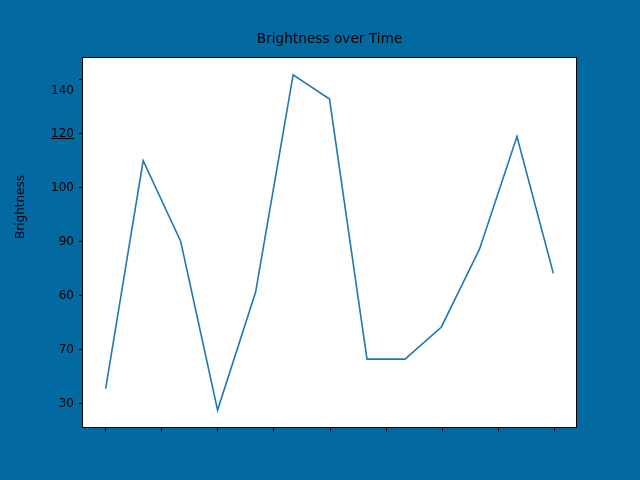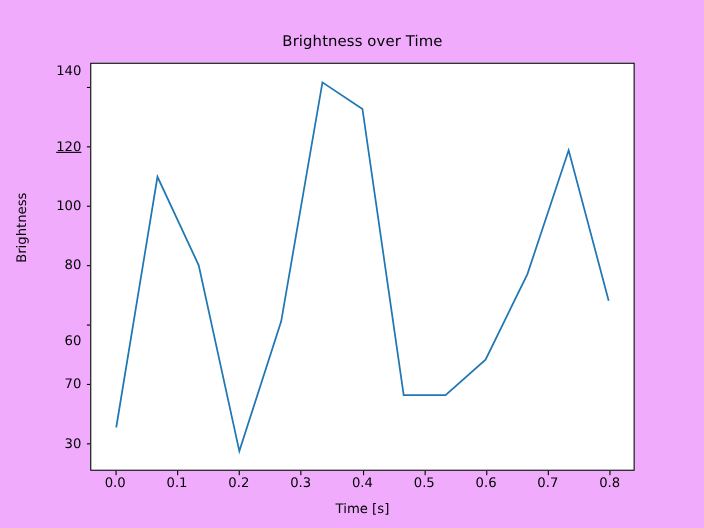--- a/index.html
+++ b/index.html
@@ -4,21 +4,21 @@
 <style>
   html, body {
     margin: 0;
     padding: 0;
     background: #ffffff;
   }
   #figure {
     position: relative;
     width: 640px;
     height: 480px;
-    background: #f0abfc;
+    background: #0369a1;
     font-family: "DejaVu Sans", sans-serif;
     overflow: hidden;
   }
   #chart-title {
     position: absolute;
     left: 82px;
     top: 30px;
     width: 495px;
     text-align: center;
     font-size: 13.5px;
@@ -130,25 +130,25 @@
 
 <div id="figure">
 
   <div id="chart-title">Brightness over Time</div>
 
   <div id="y-axis-label">Brightness</div>
 
   <div id="y-tick-labels">
       <div class="tick-label-y" style="top: 345.925px;">30</div>
       <div class="tick-label-y" style="top: 292.001px;">70</div>
-      <div class="tick-label-y" style="top: 253px; margin-left: 48px;">60</div>
-      <div class="tick-label-y" style="top: 184.152px;">80</div>
+      <div class="tick-label-y" style="top: 238px; margin-left: 48px;">60</div>
+      <div class="tick-label-y" style="top: 184.152px;">90</div>
       <div class="tick-label-y" style="top: 130.227px;">100</div>
       <div class="tick-label-y" style="top: 76.3031px; text-decoration: underline;">120</div>
-      <div class="tick-label-y" style="top: 7px;">140</div>
+      <div class="tick-label-y" style="top: 33px;">140</div>
     </div>
   <div id="y-ticks-marks">
       <div class="tick-mark-y" style="top: 345.925px;"></div>
       <div class="tick-mark-y" style="top: 292.001px;"></div>
       <div class="tick-mark-y" style="top: 238.076px;"></div>
       <div class="tick-mark-y" style="top: 184.152px;"></div>
       <div class="tick-mark-y" style="top: 130.227px;"></div>
       <div class="tick-mark-y" style="top: 76.3031px;"></div>
       <div class="tick-mark-y" style="top: 22.3786px;"></div>
     </div>
@@ -163,26 +163,14 @@
       <div class="tick-mark-x" style="left: 22.7554px;"></div>
       <div class="tick-mark-x" style="left: 78.9415px;"></div>
       <div class="tick-mark-x" style="left: 135.128px;"></div>
       <div class="tick-mark-x" style="left: 191.314px;"></div>
       <div class="tick-mark-x" style="left: 247.5px;"></div>
       <div class="tick-mark-x" style="left: 303.686px;"></div>
       <div class="tick-mark-x" style="left: 359.872px;"></div>
       <div class="tick-mark-x" style="left: 416.058px;"></div>
       <div class="tick-mark-x" style="left: 472.245px;"></div>
     </div>
-  <div id="x-tick-labels">
-      <div class="tick-label-x" style="left: 22.7554px;">0.0</div>
-      <div class="tick-label-x" style="left: 78.9415px;">0.1</div>
-      <div class="tick-label-x" style="left: 135.128px;">0.2</div>
-      <div class="tick-label-x" style="left: 191.314px;">0.3</div>
-      <div class="tick-label-x" style="left: 247.5px;">0.4</div>
-      <div class="tick-label-x" style="left: 303.686px;">0.5</div>
-      <div class="tick-label-x" style="left: 359.872px;">0.6</div>
-      <div class="tick-label-x" style="left: 416.058px;">0.7</div>
-      <div class="tick-label-x" style="left: 472.245px;">0.8</div>
-    </div>
-  <div id="x-axis-label">Time [s]</div>
 
 </div>
 
 </body></html>

